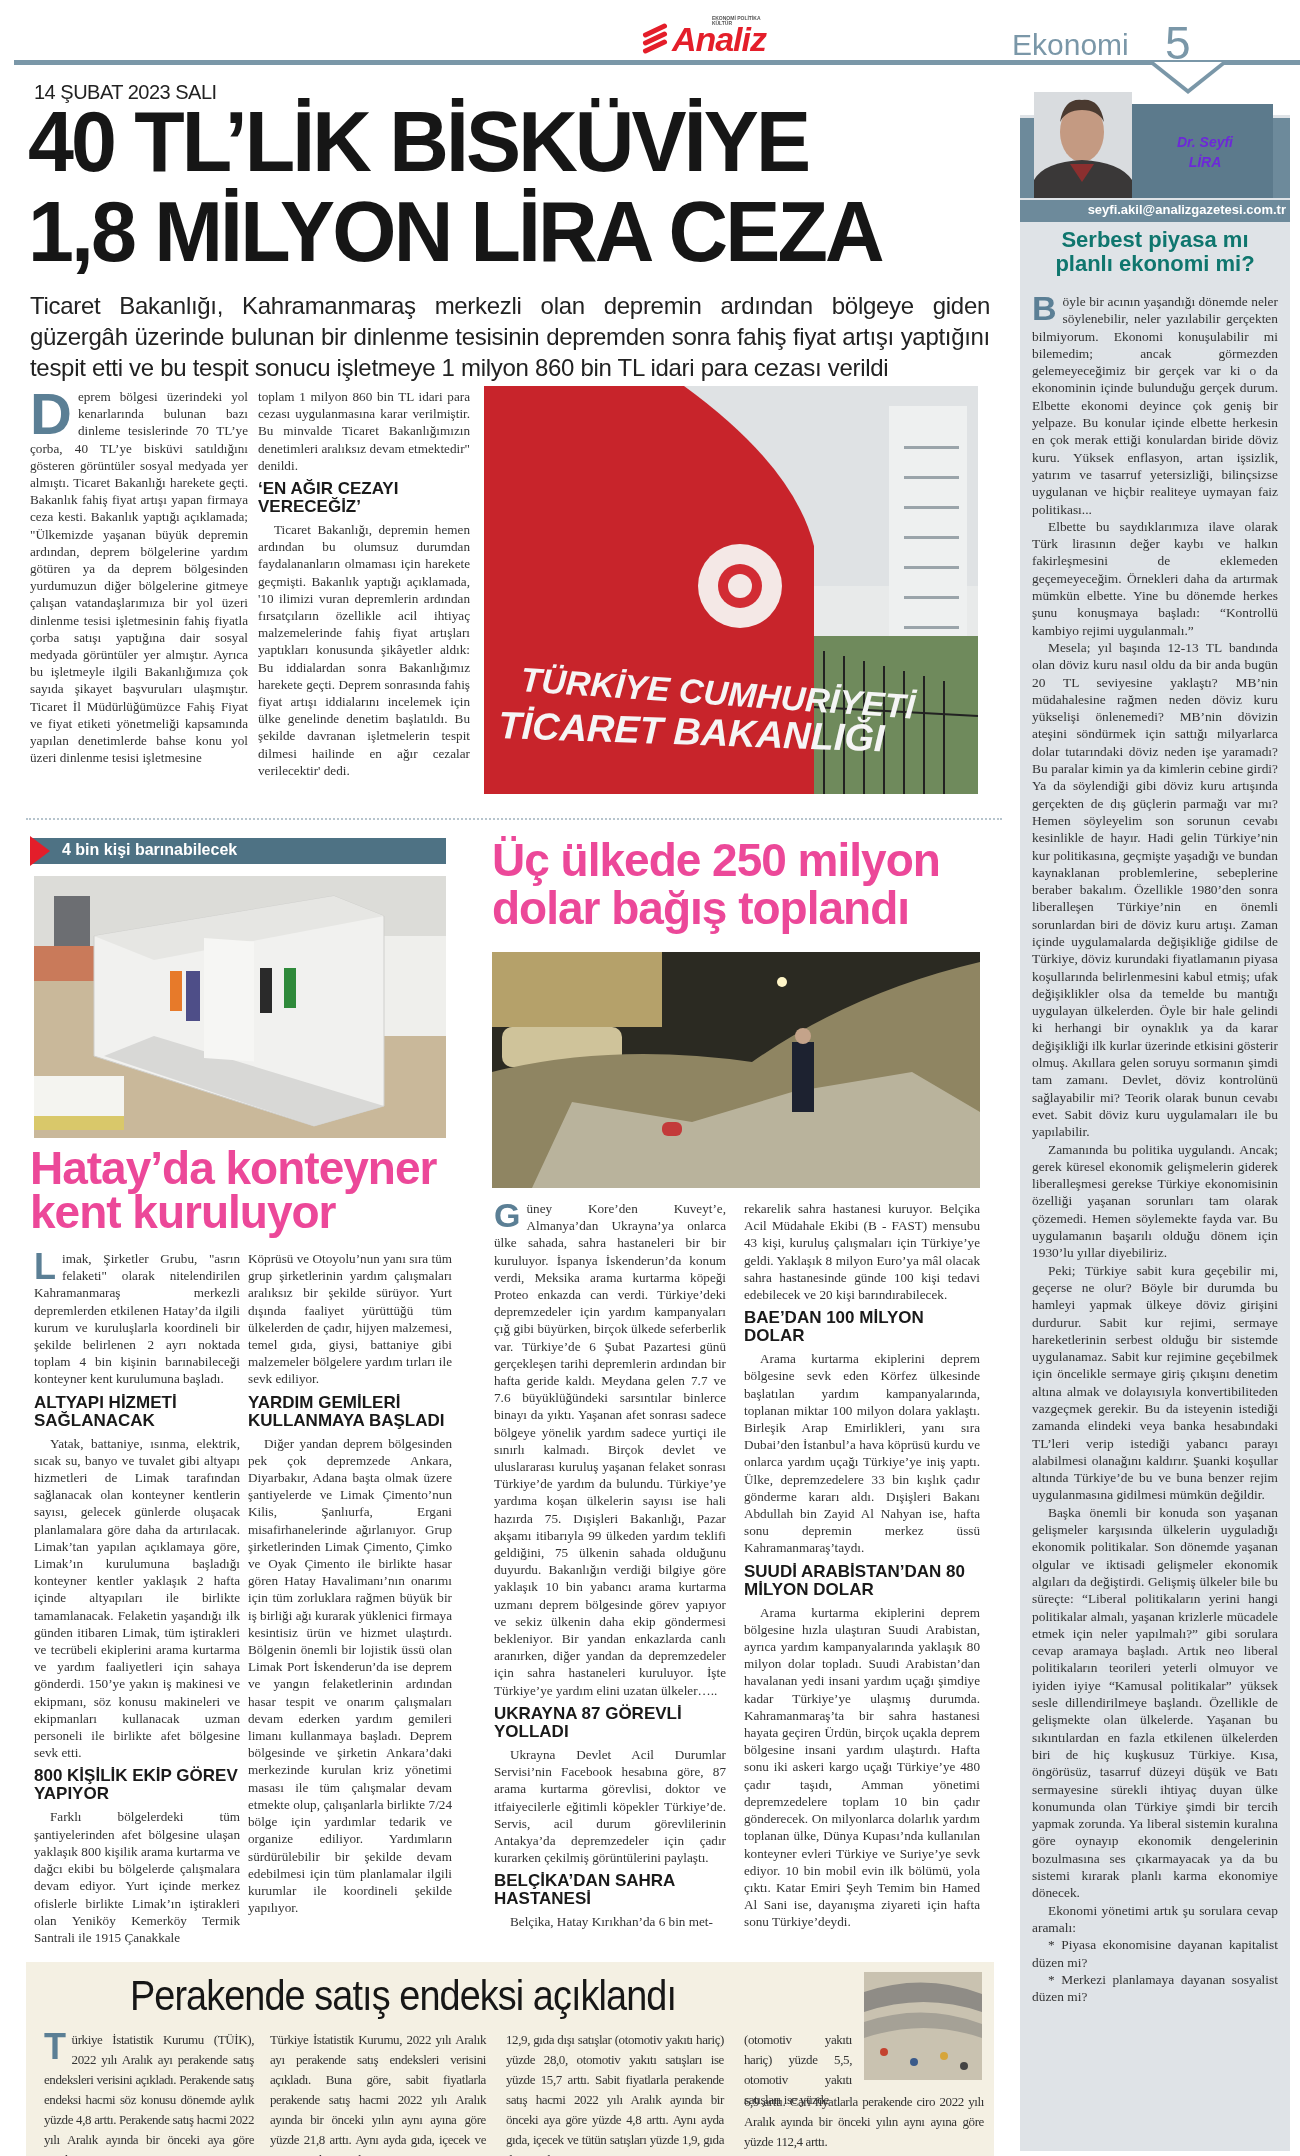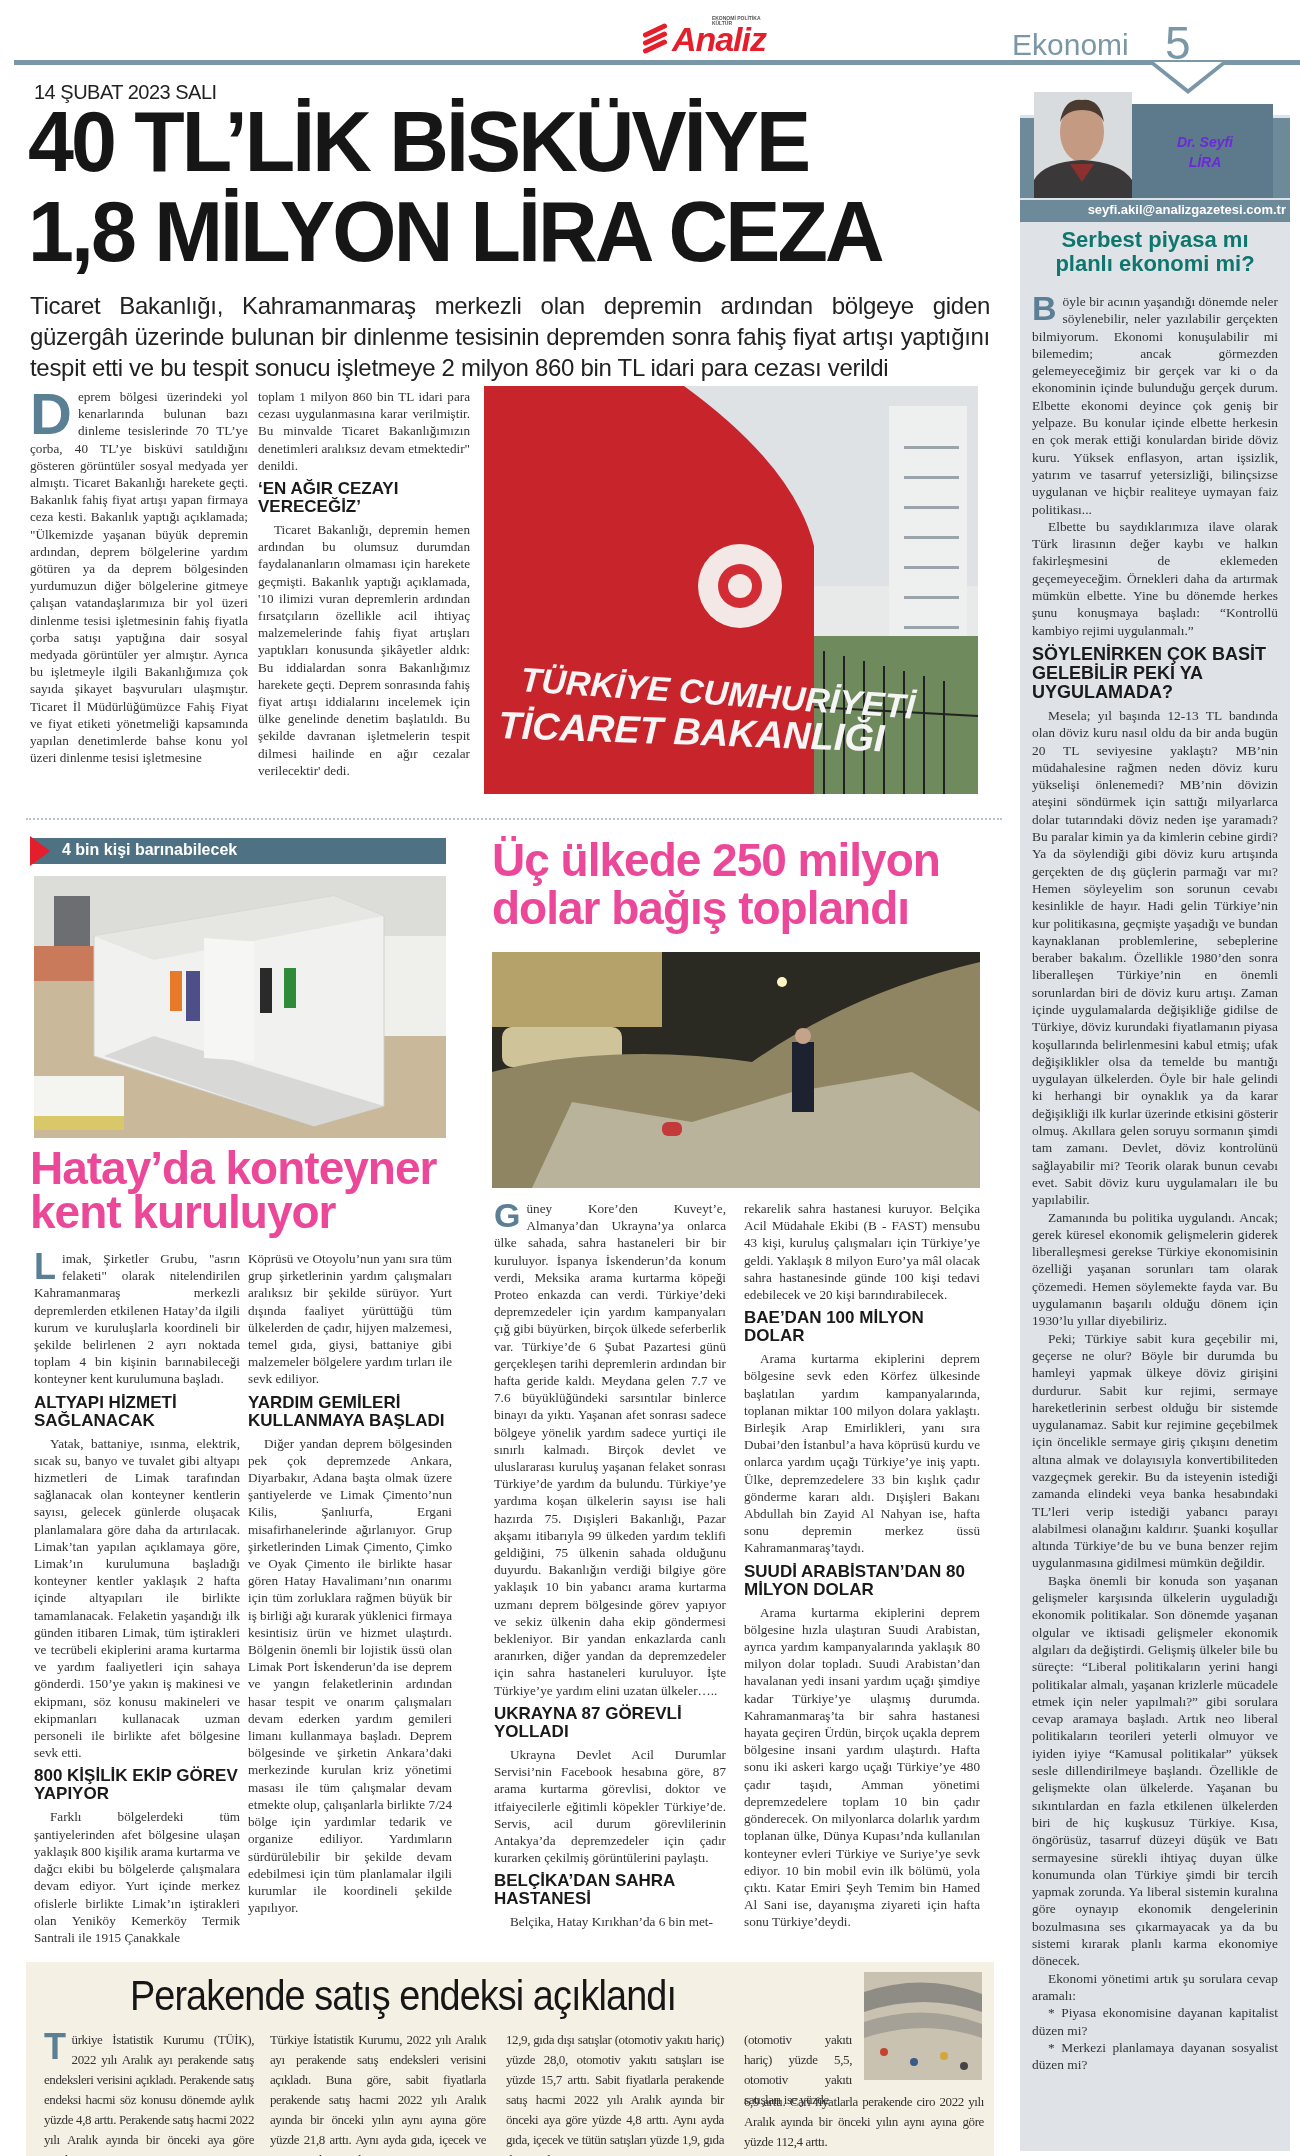--- a/index.html
+++ b/index.html
@@ -74,21 +74,21 @@
 <div class="abs section-name">Ekonomi</div>
 <div class="abs page-num">5</div>
 <div class="abs top-rule"></div>
 <div class="abs rule-notch"></div>
 <div class="abs rule-notch-inner"></div>
 
 <div class="abs headline">
   <div>40 TL’LİK BİSKÜVİYE</div>
   <div>1,8 MİLYON LİRA CEZA</div>
 </div>
-<div class="abs subhead">Ticaret Bakanlığı, Kahramanmaraş merkezli olan depremin ardından bölgeye giden güzergâh üzerinde bulunan bir dinlenme tesisinin depremden sonra fahiş fiyat artışı yaptığını tespit etti ve bu tespit sonucu işletmeye 2 milyon 860 bin TL idari para cezası verildi</div>
+<div class="abs subhead">Ticaret Bakanlığı, Kahramanmaraş merkezli olan depremin ardından bölgeye giden güzergâh üzerinde bulunan bir dinlenme tesisinin depremden sonra fahiş fiyat artışı yaptığını tespit etti ve bu tespit sonucu işletmeye 1 milyon 860 bin TL idari para cezası verildi</div>
 
 <div class="abs col-text" style="left:30px; top:388px; width:218px;">
   <p class="first"><span class="drop" style="font-size:58px;">D</span><span>eprem bölgesi üzerindeki yol kenarlarında bulunan bazı dinleme tesislerinde 70 TL’ye çorba, 40 TL’ye bisküvi satıldığını gösteren görüntüler sosyal medyada yer almıştı. Ticaret Bakanlığı harekete geçti. Bakanlık fahiş fiyat artışı yapan firmaya ceza kesti. Bakanlık yaptığı açıklamada; "Ülkemizde yaşanan büyük depremin ardından, deprem bölgelerine yardım götüren ya da deprem bölgesinden yurdumuzun diğer bölgelerine gitmeye çalışan vatandaşlarımıza bir yol üzeri dinlenme tesisi işletmesinin fahiş fiyatla çorba satışı yaptığına dair sosyal medyada görüntüler yer almıştır. Ayrıca bu işletmeyle ilgili Bakanlığımıza çok sayıda şikayet başvuruları ulaşmıştır. Ticaret İl Müdürlüğümüzce Fahiş Fiyat ve fiyat etiketi yönetmeliği kapsamında yapılan denetimlerde bahse konu yol üzeri dinlenme tesisi işletmesine</span></p>
 </div>
 <div class="abs col-text" style="left:258px; top:388px; width:212px;">
   <p class="first">toplam 1 milyon 860 bin TL idari para cezası uygulanmasına karar verilmiştir. Bu minvalde Ticaret Bakanlığımızın denetimleri aralıksız devam etmektedir" denildi.</p>
   <div class="sub-h">‘EN AĞIR CEZAYI VERECEĞİZ’</div>
   <p>Ticaret Bakanlığı, depremin hemen ardından bu olumsuz durumdan faydalananların olmaması için harekete geçmişti. Bakanlık yaptığı açıklamada, '10 ilimizi vuran depremlerin ardından fırsatçıların özellikle acil ihtiyaç malzemelerinde fahiş fiyat artışları yaptıkları konusunda şikâyetler aldık: Bu iddialardan sonra Bakanlığımız harekete geçti. Deprem sonrasında fahiş fiyat artışı iddialarını incelemek için ülke genelinde denetim başlatıldı. Bu şekilde davranan işletmelerin tespit dilmesi hailinde en ağır cezalar verilecektir' dedi.</p>
 </div>
 
@@ -143,21 +143,20 @@
 <div class="abs col-name">
   <div>Dr. Seyfi</div>
   <div>LİRA</div>
 </div>
 <div class="abs col-email-bar"></div>
 <div class="abs col-email">seyfi.akil@analizgazetesi.com.tr</div>
 <div class="abs col-title">Serbest piyasa mı planlı ekonomi mi?</div>
 <div class="abs col-text col-body">
   <p class="first"><span class="drop" style="font-size:34px;">B</span><span>öyle bir acının yaşandığı dönemde neler söylenebilir, neler yazılabilir gerçekten bilmiyorum. Ekonomi konuşulabilir mi bilemedim; ancak görmezden gelemeyeceğimiz bir gerçek var ki o da ekonominin içinde bulunduğu gerçek durum. Elbette ekonomi deyince çok geniş bir yelpaze. Bu konular içinde elbette herkesin en çok merak ettiği konulardan biride döviz kuru. Yüksek enflasyon, artan işsizlik, yatırım ve tasarruf yetersizliği, bilinçsizse uygulanan ve hiçbir realiteye uymayan faiz politikası...</span></p>
   <p>Elbette bu saydıklarımıza ilave olarak Türk lirasının değer kaybı ve halkın fakirleşmesini de eklemeden geçemeyeceğim. Örnekleri daha da artırmak mümkün elbette. Yine bu dönemde herkes şunu konuşmaya başladı: “Kontrollü kambiyo rejimi uygulanmalı.”</p>
-  <div class="sub-h" style="font-size:18px; line-height:19px;">SÖYLENİRKEN ÇOK BASİT GELEBİLİR PEKİ YA UYGULAMADA?</div>
   <p>Mesela; yıl başında 12-13 TL bandında olan döviz kuru nasıl oldu da bir anda bugün 20 TL seviyesine yaklaştı? MB’nin müdahalesine rağmen neden döviz kuru yükselişi önlenemedi? MB’nin dövizin ateşini söndürmek için sattığı milyarlarca dolar tutarındaki döviz neden işe yaramadı? Bu paralar kimin ya da kimlerin cebine girdi? Ya da söylendiği gibi döviz kuru artışında gerçekten de dış güçlerin parmağı var mı? Hemen söyleyelim son sorunun cevabı kesinlikle de hayır. Hadi gelin Türkiye’nin kur politikasına, geçmişte yaşadığı ve bundan kaynaklanan problemlerine, sebeplerine beraber bakalım. Özellikle 1980’den sonra liberalleşen Türkiye’nin en önemli sorunlardan biri de döviz kuru artışı. Zaman içinde uygulamalarda değişikliğe gidilse de Türkiye, döviz kurundaki fiyatlamanın piyasa koşullarında belirlenmesini kabul etmiş; ufak değişiklikler olsa da temelde bu mantığı uygulayan ülkelerden. Öyle bir hale gelindi ki herhangi bir oynaklık ya da karar değişikliği ilk kurlar üzerinde etkisini gösterir olmuş. Akıllara gelen soruyu sormanın şimdi tam zamanı. Devlet, döviz kontrolünü sağlayabilir mi? Teorik olarak bunun cevabı evet. Sabit döviz kuru uygulamaları ile bu yapılabilir.</p>
   <p>Zamanında bu politika uygulandı. Ancak; gerek küresel ekonomik gelişmelerin giderek liberalleşmesi gerekse Türkiye ekonomisinin özelliği yaşanan sorunları tam olarak çözemedi. Hemen söylemekte fayda var. Bu uygulamanın başarılı olduğu dönem için 1930’lu yıllar diyebiliriz.</p>
   <p>Peki; Türkiye sabit kura geçebilir mi, geçerse ne olur? Böyle bir durumda bu hamleyi yapmak ülkeye döviz girişini durdurur. Sabit kur rejimi, sermaye hareketlerinin serbest olduğu bir sistemde uygulanamaz. Sabit kur rejimine geçebilmek için öncelikle sermaye giriş çıkışını denetim altına almak ve dolayısıyla konvertibiliteden vazgeçmek gerekir. Bu da isteyenin istediği zamanda elindeki veya banka hesabındaki TL’leri verip istediği yabancı parayı alabilmesi olanağını kaldırır. Şuanki koşullar altında Türkiye’de bu ve buna benzer rejim uygulanmasına gidilmesi mümkün değildir.</p>
   <p>Başka önemli bir konuda son yaşanan gelişmeler karşısında ülkelerin uyguladığı ekonomik politikalar. Son dönemde yaşanan olgular ve iktisadi gelişmeler ekonomik algıları da değiştirdi. Gelişmiş ülkeler bile bu süreçte: “Liberal politikaların yerini hangi politikalar almalı, yaşanan krizlerle mücadele etmek için neler yapılmalı?” gibi sorulara cevap aramaya başladı. Artık neo liberal politikaların teorileri yeterli olmuyor ve iyiden iyiye “Kamusal politikalar” yüksek sesle dillendirilmeye başlandı. Özellikle de gelişmekte olan ülkelerde. Yaşanan bu sıkıntılardan en fazla etkilenen ülkelerden biri de hiç kuşkusuz Türkiye. Kısa, öngörüsüz, tasarruf düzeyi düşük ve Batı sermayesine sürekli ihtiyaç duyan ülke konumunda olan Türkiye şimdi bir tercih yapmak zorunda. Ya liberal sistemin kuralına göre oynayıp ekonomik dengelerinin bozulmasına ses çıkarmayacak ya da bu sistemi kırarak planlı karma ekonomiye dönecek.</p>
   <p>Ekonomi yönetimi artık şu sorulara cevap aramalı:</p>
   <p>* Piyasa ekonomisine dayanan kapitalist düzen mi?</p>
   <p>* Merkezi planlamaya dayanan sosyalist düzen mi?</p>
 </div>
 
 <div class="abs dotted" style="left:26px; top:818px; width:976px;"></div>

